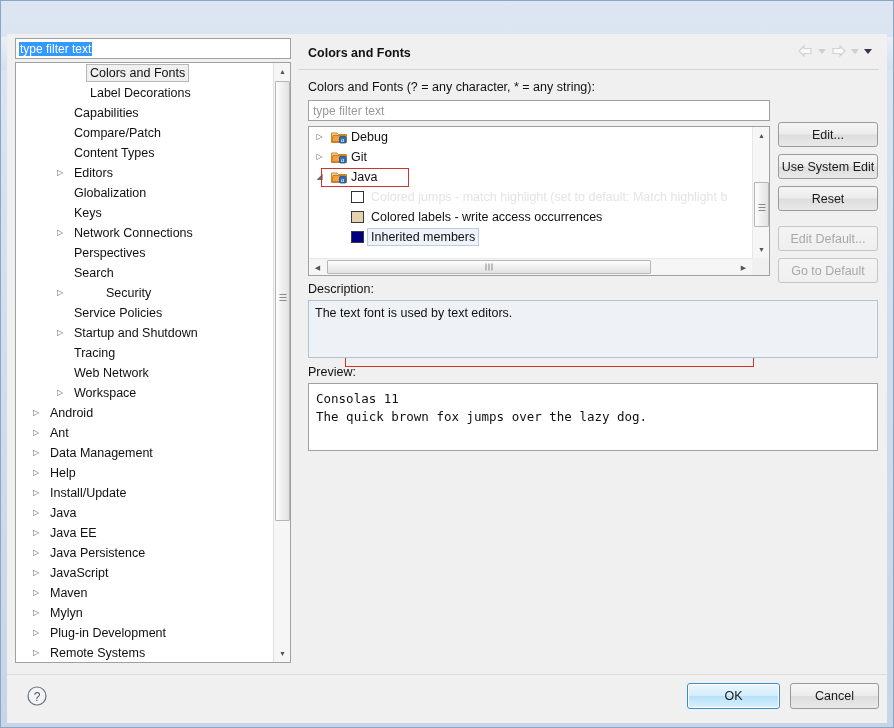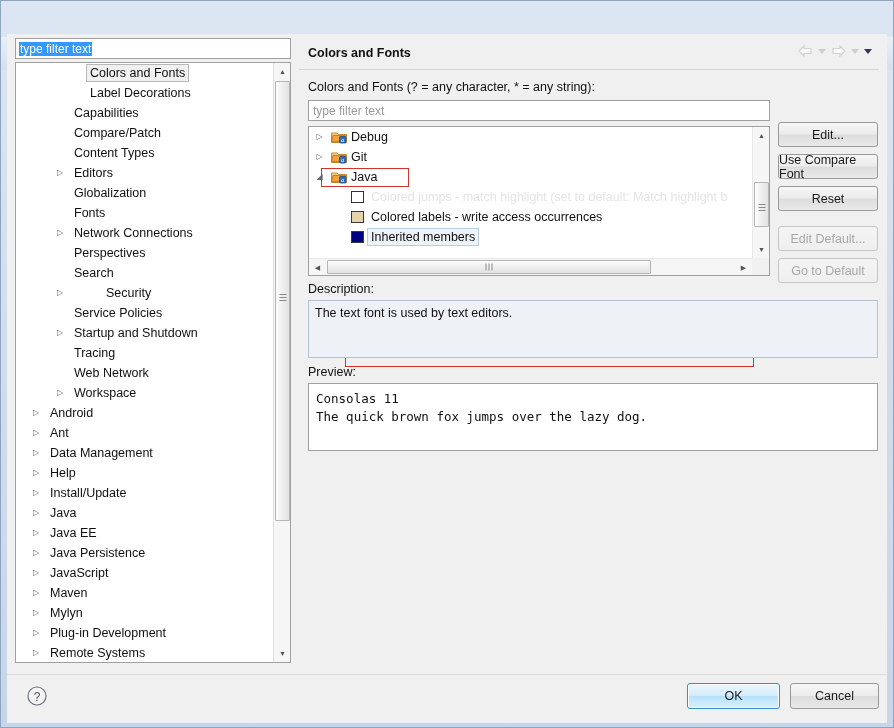--- a/index.html
+++ b/index.html
@@ -382,21 +382,21 @@
             <span class="ltext" style="left: 58px;">Content Types</span>
           </div>
           <div class="ltree-row">
             <span class="twisty" style="left: 38px;">▷</span>
             <span class="ltext" style="left: 58px;">Editors</span>
           </div>
           <div class="ltree-row">
             <span class="ltext" style="left: 58px;">Globalization</span>
           </div>
           <div class="ltree-row">
-            <span class="ltext" style="left: 58px;">Fonts</span>
+            <span class="ltext" style="left: 58px;">Keys</span>
           </div>
           <div class="ltree-row">
             <span class="twisty" style="left: 38px;">▷</span>
             <span class="ltext" style="left: 58px;">Network Connections</span>
           </div>
           <div class="ltree-row">
             <span class="ltext" style="left: 58px;">Perspectives</span>
           </div>
           <div class="ltree-row">
             <span class="ltext" style="left: 58px;">Search</span>
@@ -590,21 +590,21 @@
           </div>
 
           <div id="rp-corner"></div>
         <div class="redbox" style="left: 12px; top: 41px; width: 88px; height: 19px;"></div>
             <div class="redbox" style="left: 36px; top: 221px; width: 409px; height: 19px;"></div>
           </div>
       </div>
 
       <div id="side-buttons">
           <div class="sbtn" style="top: 84px;">Edit...</div>
-          <div class="sbtn" style="top: 116px;">Use Compare Font</div>
+          <div class="sbtn" style="top: 116px;">Use System Edit</div>
           <div class="sbtn" style="top: 148px;">Reset</div>
           <div class="sbtn disabled" style="top: 188px;">Edit Default...</div>
           <div class="sbtn disabled" style="top: 220px;">Go to Default</div>
         </div>
 
       <div id="desc-label">Description:</div>
       <div id="desc-box">
         <div id="desc-text">The text font is used by text editors.</div>
       </div>
 

